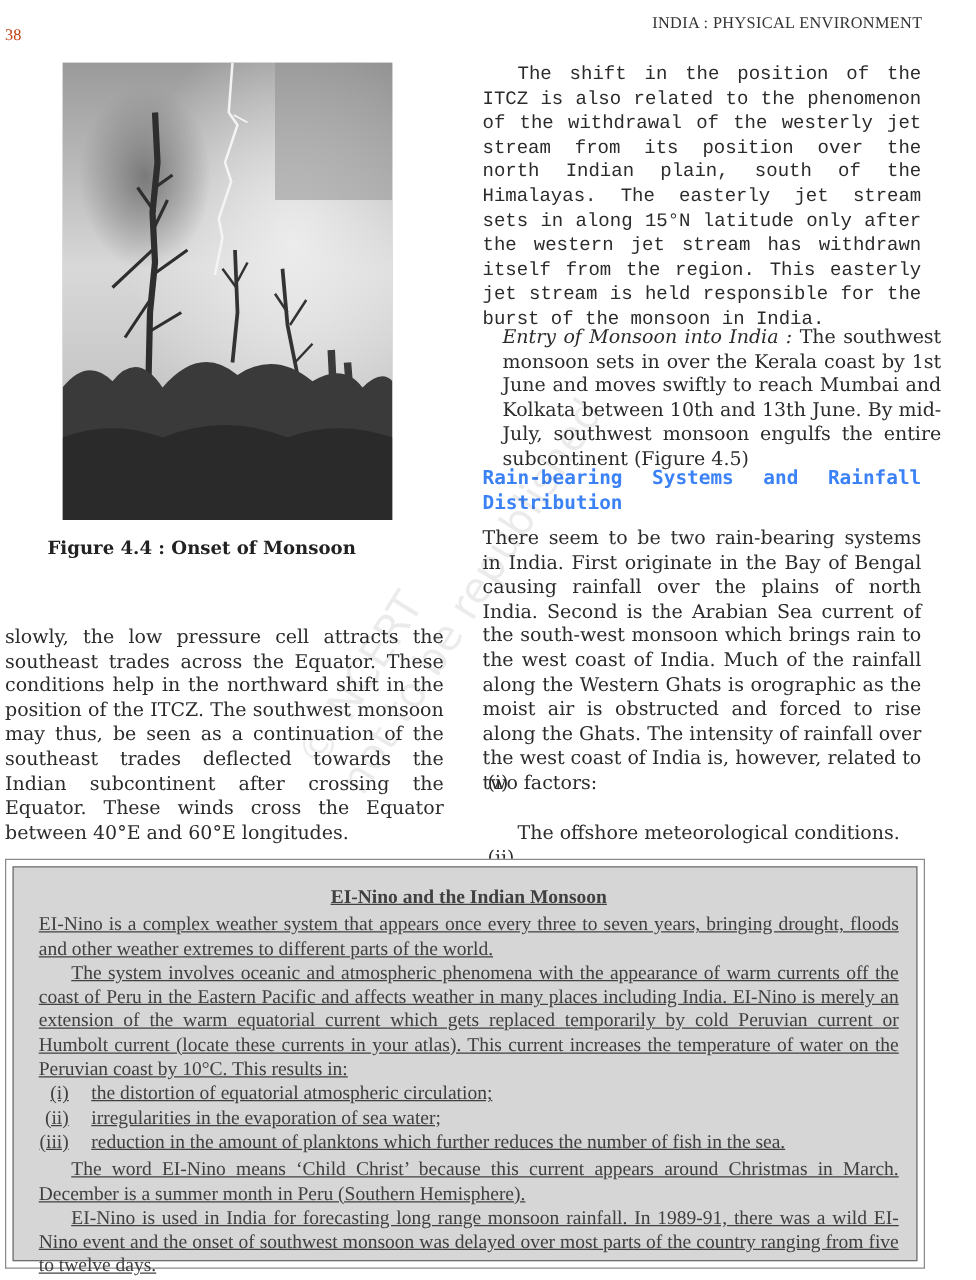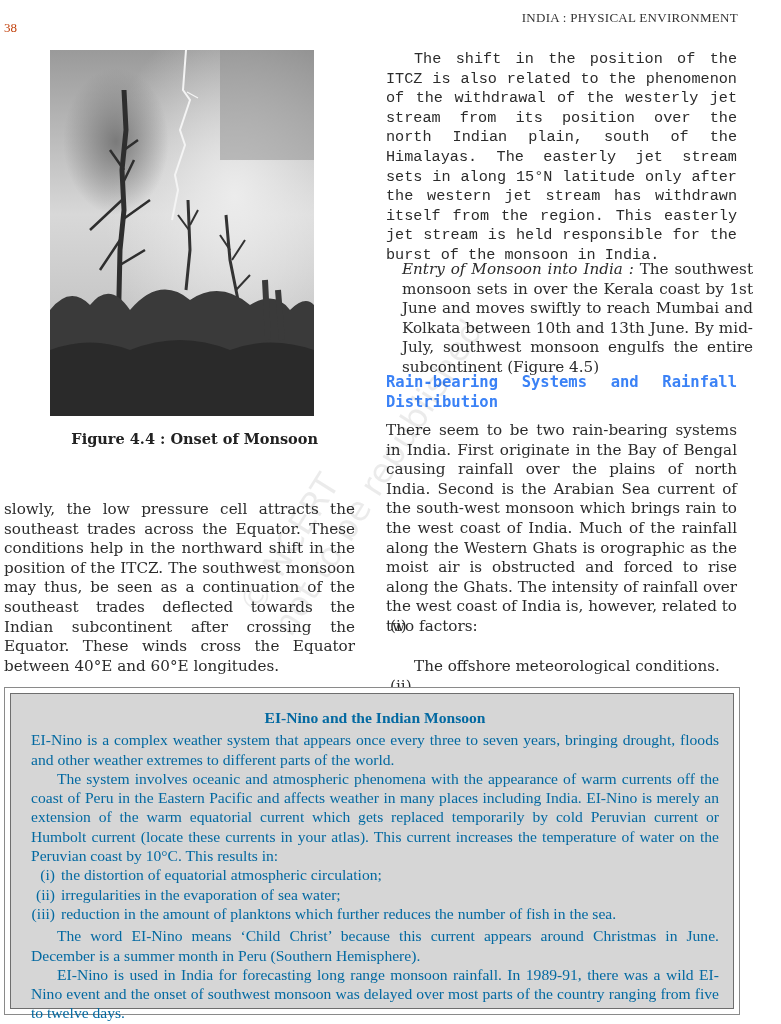--- a/index.html
+++ b/index.html
@@ -4,21 +4,21 @@
 <style>
   html, body { margin: 0; padding: 0; background: #ffffff; }
   body { width: 781px; height: 1024px; position: relative; overflow: hidden;
          font-family: "DejaVu Serif", serif; color: #2a2a2a; }
   .page-number { position: absolute; left: 4px; top: 20px; font-family: "Liberation Serif", serif; font-size: 13px; color: #c2410c; }
   .running-head { position: absolute; right: 43px; top: 10px; font-family: "Liberation Serif", serif; font-size: 13px; letter-spacing: 0.3px; color: #333; }
 
   .photo { position: absolute; left: 50px; top: 50px; width: 264px; height: 366px; overflow: hidden; background: #bdbdbd; }
   .photo svg { display: block; width: 100%; height: 100%; }
 
-  .fig-caption { position: absolute; left: 54px; top: 430px; width: 264px; text-align: right;
+  .fig-caption { position: absolute; left: 38px; top: 430px; width: 264px; text-align: left;
                  font-family: "DejaVu Serif", serif; font-weight: bold; font-size: 14.5px; color: #222; }
 
   .para { position: absolute; font-size: 15.2px; line-height: 19.6px; text-align: justify; color: #2b2b2b; }
   .para.indent { text-indent: 28px; font-family: Liberation Mono, monospace; }
   .right-col { left: 386px; width: 351px; }
   .left-col { left: 4px; width: 351px; }
 
   .section-heading { position: absolute; left: 386px; top: 372px; width: 351px; font-family: "DejaVu Sans Mono", monospace;
                      font-weight: bold; font-size: 15.5px; line-height: 20px; color: #3b82f6; text-align: justify; text-align-last: left; }
   .section-heading .l1 { display: block; text-align-last: justify; }
@@ -26,28 +26,28 @@
   .em { font-style: italic; }
 
   .factor-list { position: absolute; left: 386px; top: 617px; width: 351px; font-size: 15.2px; line-height: 19.6px; color: #2b2b2b; }
   .factor { display: flex; }
   .factor .num { width: 28px; flex: none; text-align: left; padding-left: 4px; box-sizing: border-box; }
   .factor .txt { flex: 1; text-align: justify; margin-top: 40px; }
 
   .box-outer { position: absolute; left: 4px; top: 687px; width: 734px; height: 326px; border: 1px solid #8a8a8a; background: #fff; }
   .box-inner { position: absolute; left: 5px; top: 5px; right: 5px; bottom: 5px; border: 1px solid #6e6e6e; background: #d6d6d6;
                padding: 14px 14px 0 20px; box-sizing: border-box;
-               font-family: "Liberation Serif", serif; font-size: 15.6px; line-height: 19.3px; color: #0369a1; }
+               font-family: "Liberation Serif", serif; font-size: 15.6px; line-height: 19.3px; color: #404040; text-decoration: underline; }
   .box-title { text-align: center; font-weight: bold; margin-bottom: 3px; font-size: 15.6px; }
   .box-p { text-align: justify; margin: 0; }
   .box-p.indent { text-indent: 26px; }
   .box-list { margin: 0; padding: 0; }
   .box-item { display: flex; }
   .box-item .num { width: 30px; flex: none; text-align: right; padding-right: 6px; box-sizing: border-box; }
-  .box-item .txt { flex: 1; }
+  .box-item .txt { flex: 1; margin-left: 12px; }
 
   .watermark { position: absolute; left: 230px; top: 600px; transform: rotate(-58deg); transform-origin: left top;
                font-family: "DejaVu Sans", sans-serif; font-size: 34px; color: rgba(0,0,0,0.08); white-space: nowrap; line-height: 40px; pointer-events: none; }
 </style>
 </head>
 <body>
 
 <div class="page-number">38</div>
 <div class="running-head">INDIA : PHYSICAL ENVIRONMENT</div>
 
@@ -134,16 +134,16 @@
       </div>
       <div class="box-item">
         <span class="num">(ii)</span>
         <span class="txt">irregularities in the evaporation of sea water;</span>
       </div>
       <div class="box-item">
         <span class="num">(iii)</span>
         <span class="txt">reduction in the amount of planktons which further reduces the number of fish in the sea.</span>
       </div>
     </div>
-    <p class="box-p indent" style="margin-top:3px;">The word EI-Nino means ‘Child Christ’ because this current appears around Christmas in June. December is a summer month in Peru (Southern Hemisphere).</p>
+    <p class="box-p indent" style="margin-top:3px;">The word EI-Nino means ‘Child Christ’ because this current appears around Christmas in March. December is a summer month in Peru (Southern Hemisphere).</p>
     <p class="box-p indent">EI-Nino is used in India for forecasting long range monsoon rainfall. In 1989-91, there was a wild EI-Nino event and the onset of southwest monsoon was delayed over most parts of the country ranging from five to twelve days.</p>
   </div>
 </div>
 
 </body></html>

